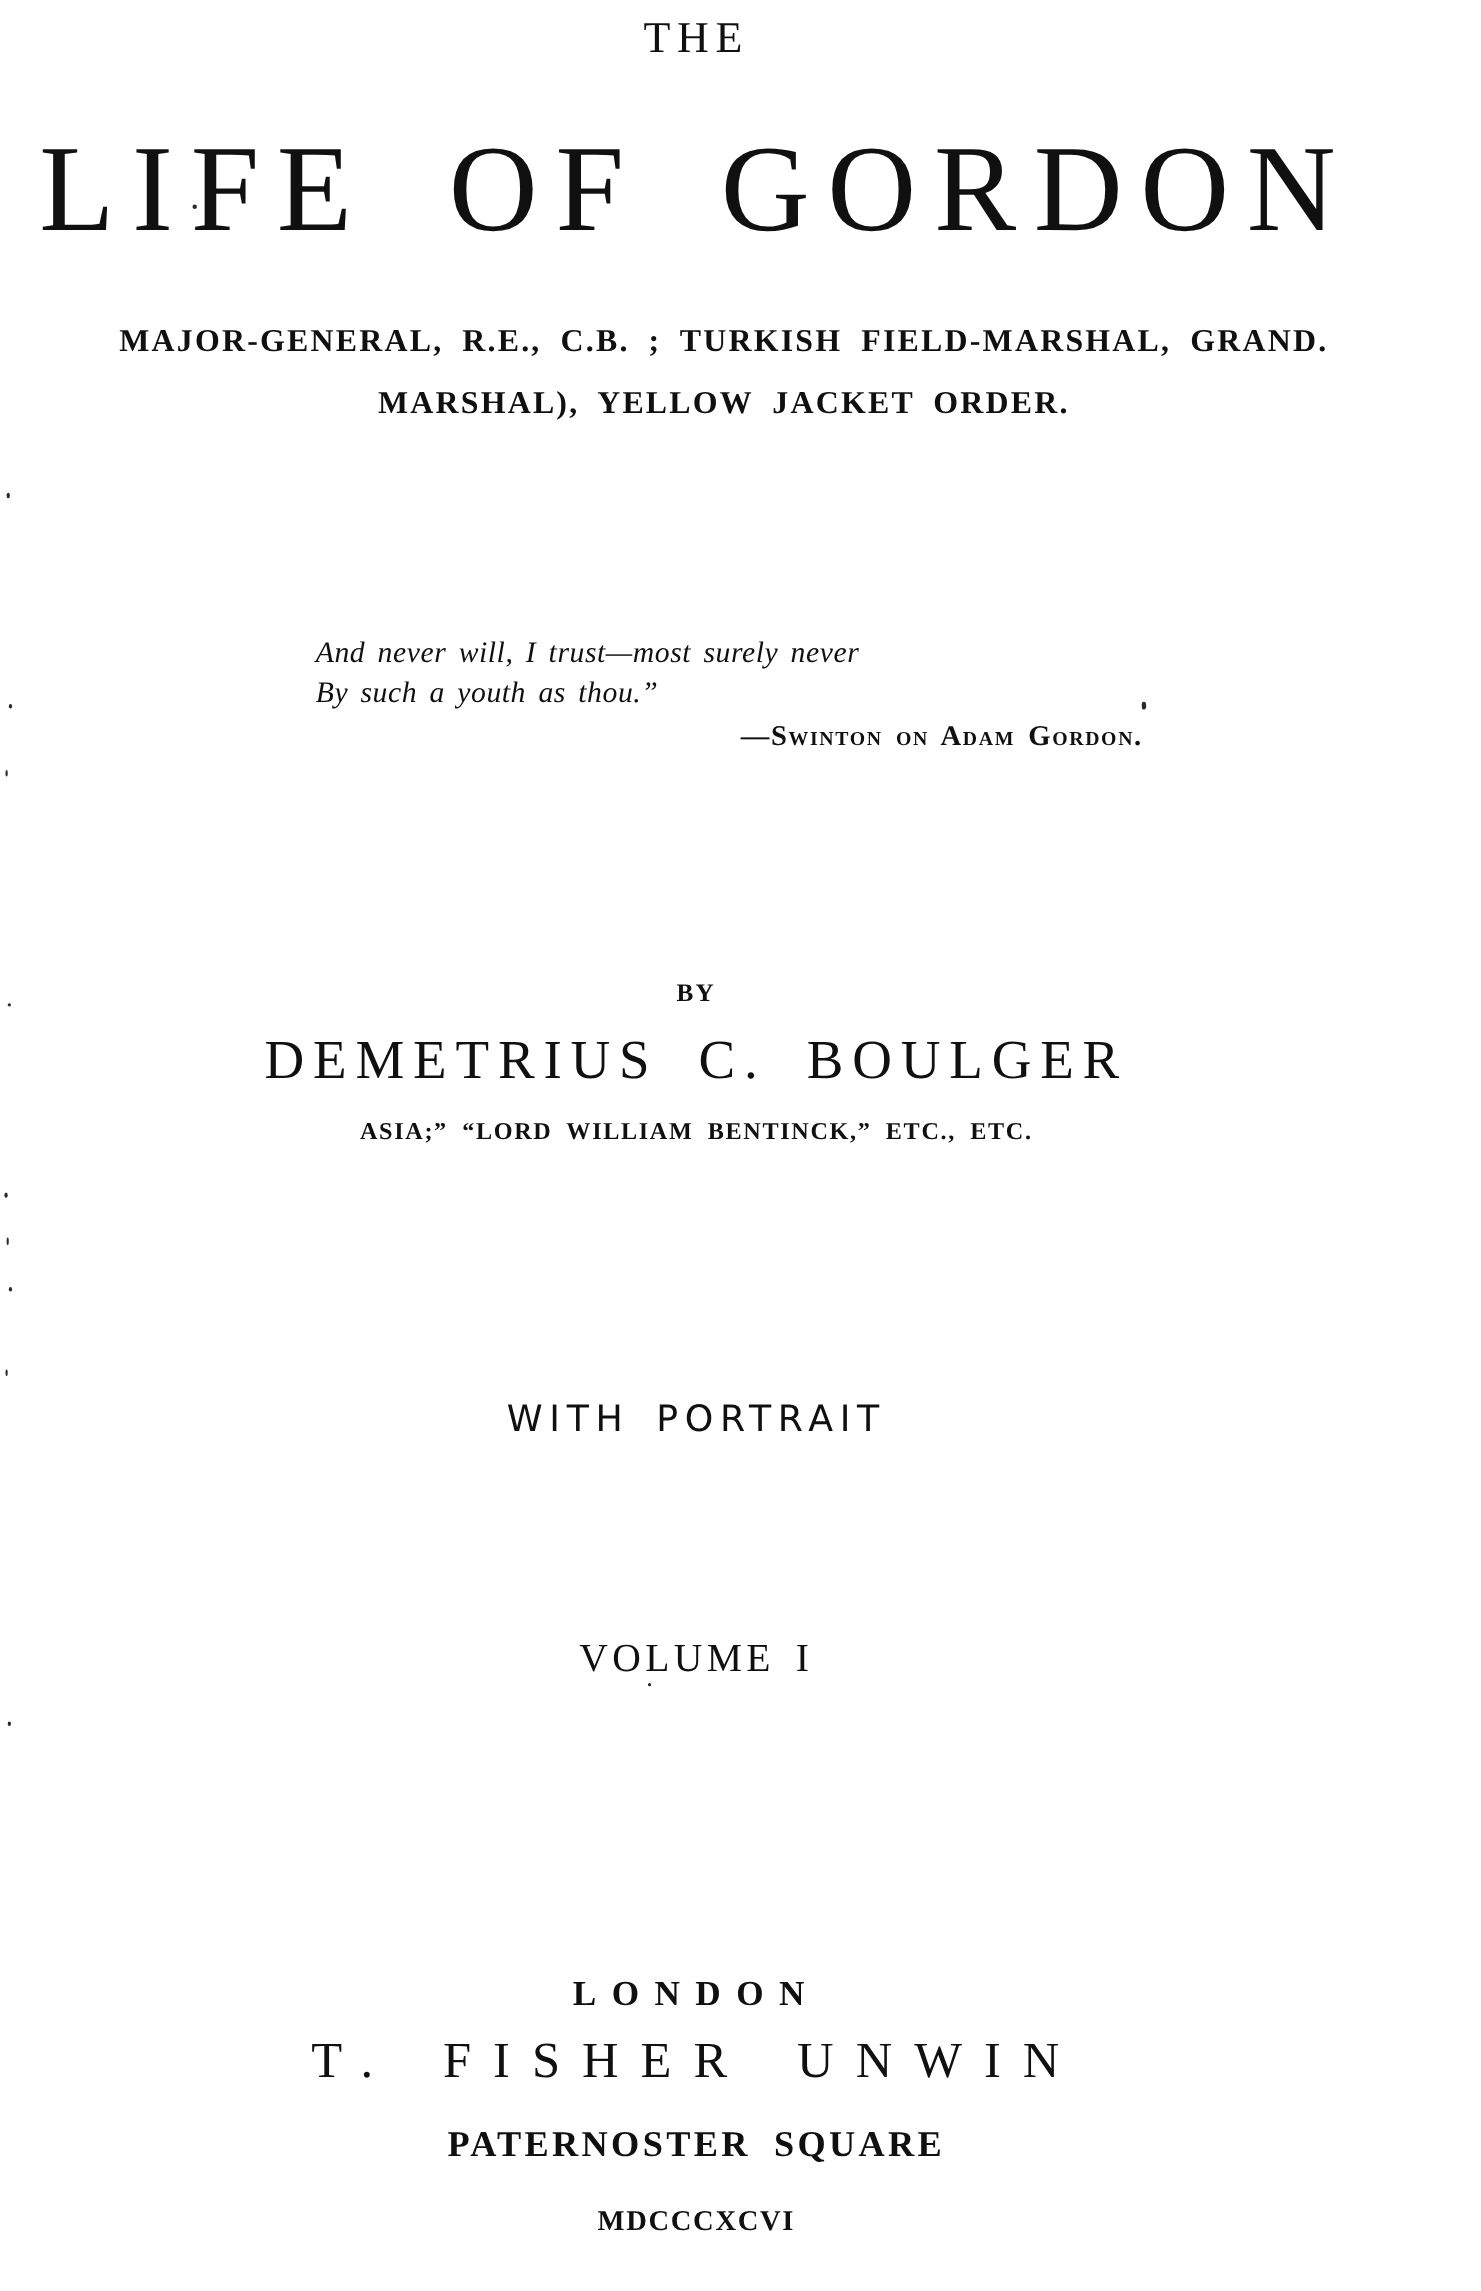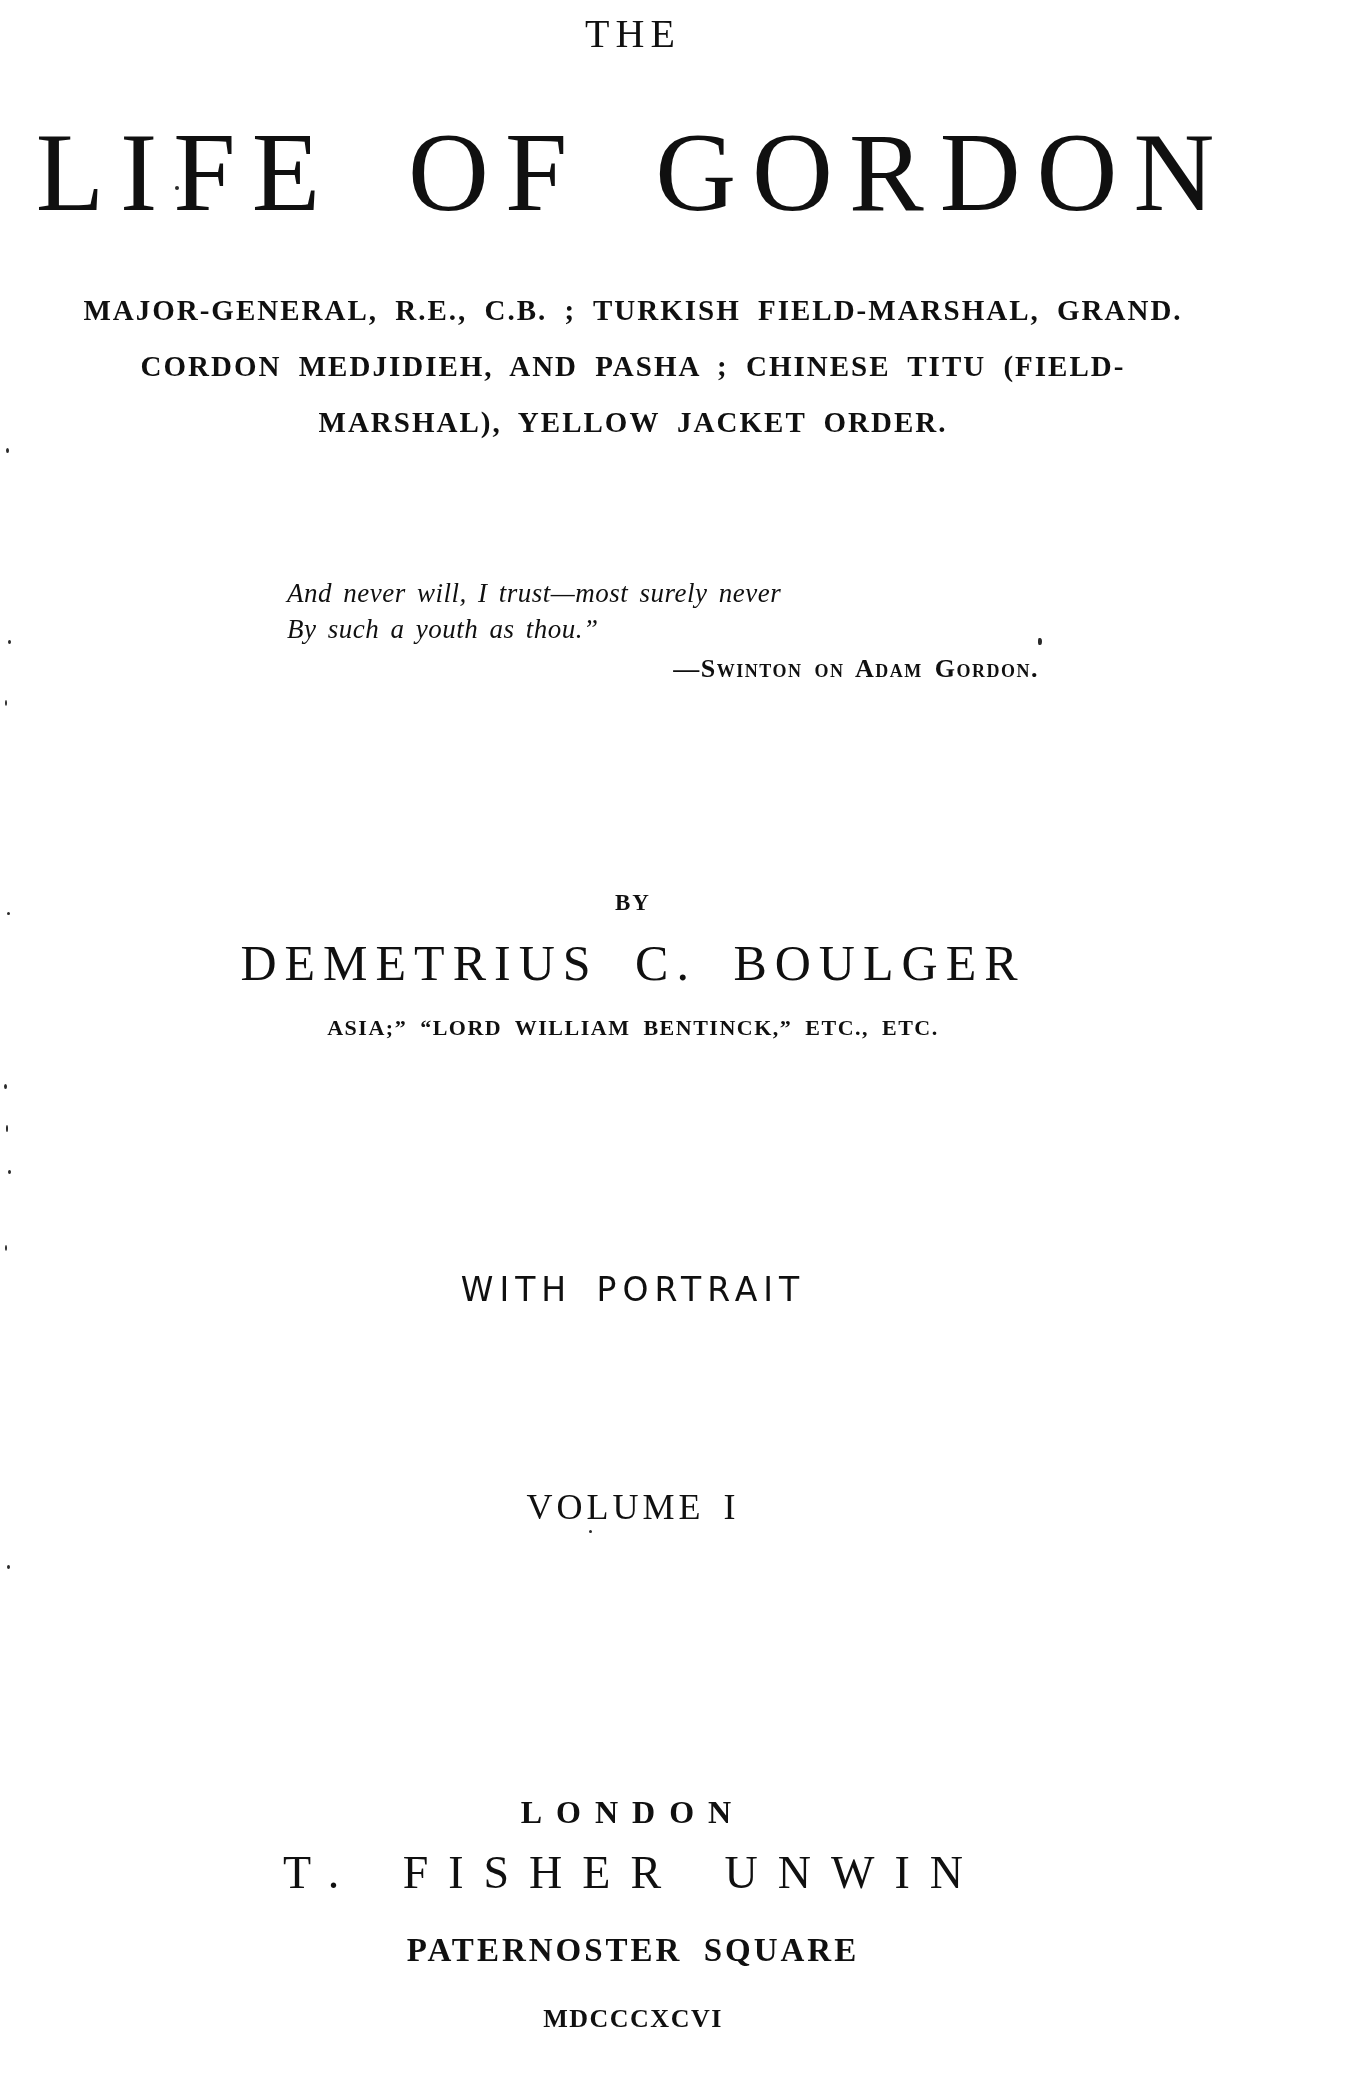--- a/index.html
+++ b/index.html
@@ -38,20 +38,21 @@
     word-spacing: 28px;
     font-weight: 500;
   }
   .subtitle {
     top: 282px;
     font-size: 29px;
     line-height: 56px;
     letter-spacing: 2px;
     word-spacing: 8px;
     font-weight: 600;
+    padding-left: 25px;
   }
   .epigraph {
     position: absolute;
     left: 287px;
     top: 575px;
     width: 752px;
     font-style: italic;
     font-size: 27px;
     line-height: 36px;
     letter-spacing: 0.5px;
@@ -144,21 +145,20 @@
 <body>
 
 <div class="page">
 
   <div class="tb kicker">THE</div>
 
   <div class="tb main-title">LIFE OF GORDON</div>
 
   <div class="tb subtitle">
     <div>MAJOR-GENERAL, R.E., C.B. ;  TURKISH FIELD-MARSHAL, GRAND.</div>
-    <div>CORDON MEDJIDIEH, AND PASHA ; CHINESE TITU (FIELD-</div>
     <div>MARSHAL),  YELLOW  JACKET  ORDER.</div>
   </div>
 
   <div class="epigraph">
     <div>And never will, I trust—most surely never</div>
     <div>By such a youth as thou.”</div>
     <div class="epigraph-attrib">—Swinton on Adam Gordon.</div>
   </div>
 
   <div class="tb by-label">BY</div>

